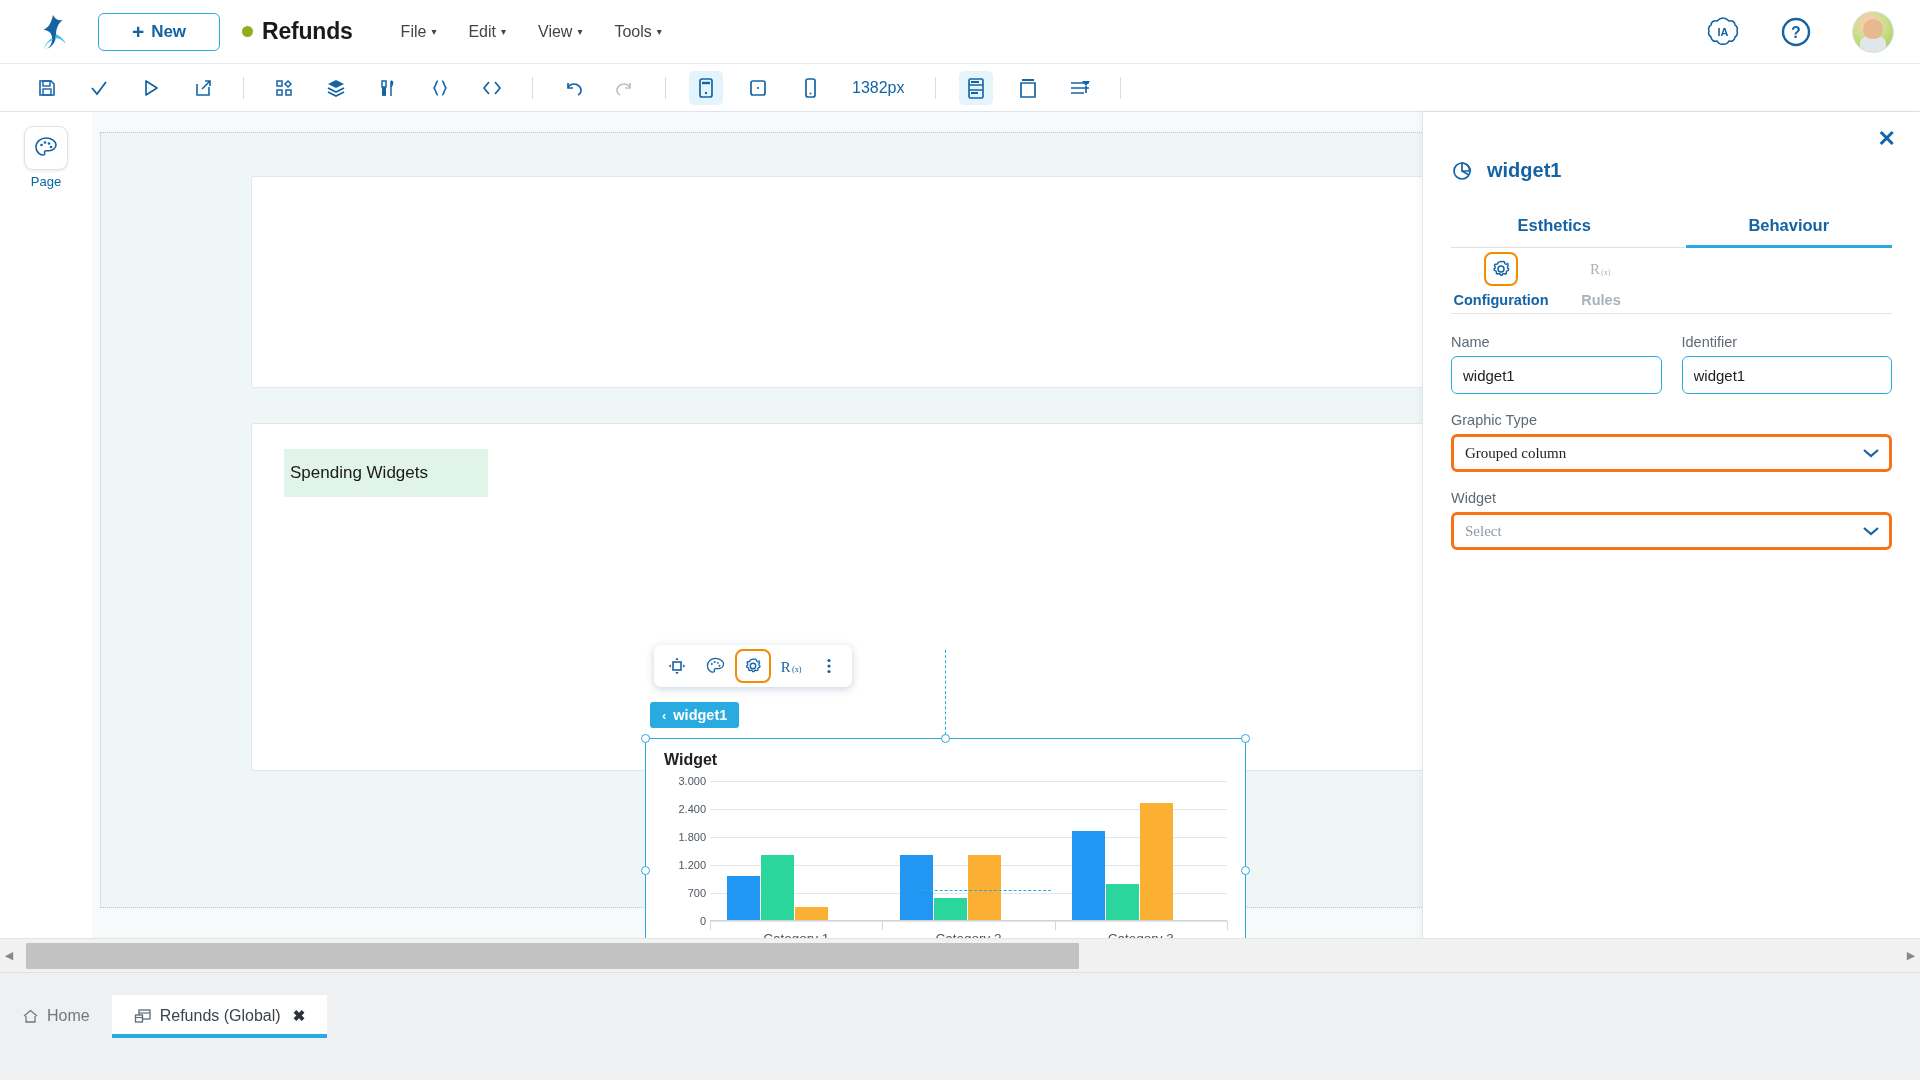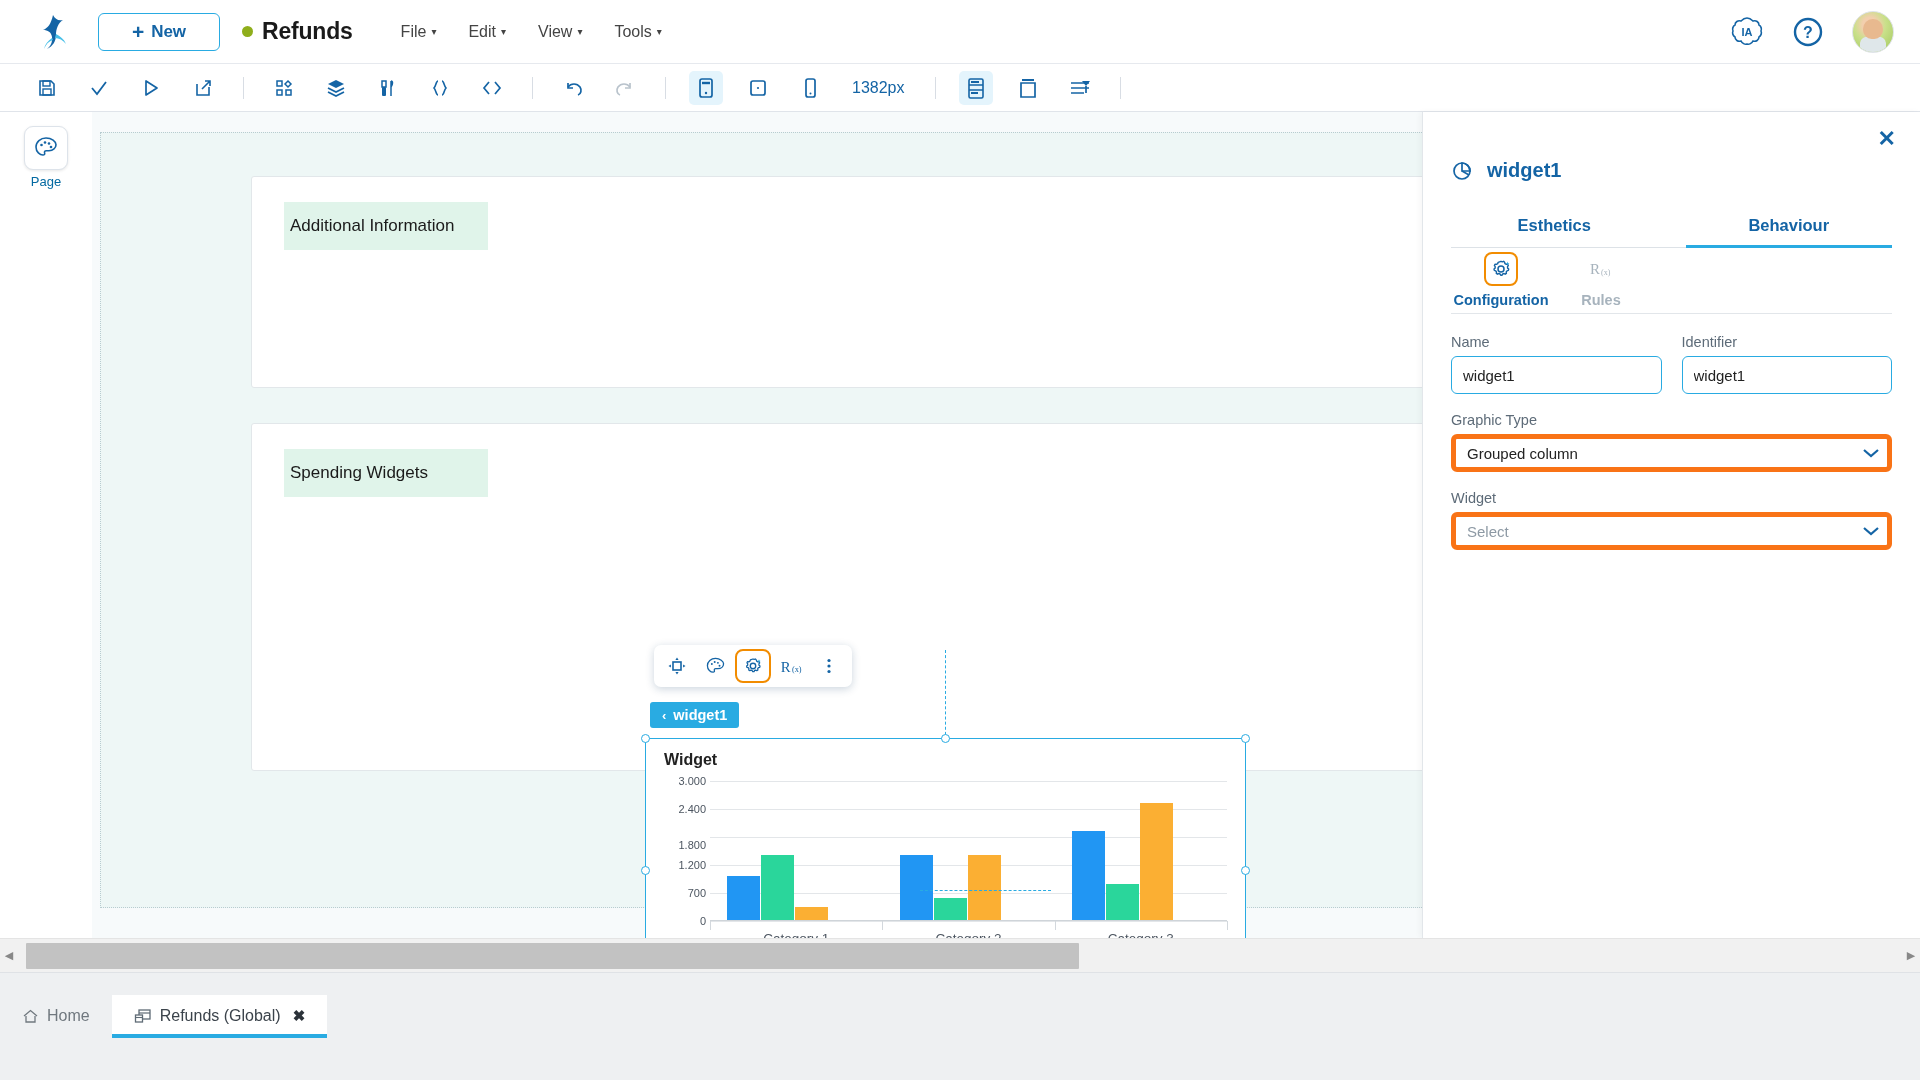--- a/index.html
+++ b/index.html
@@ -25,21 +25,21 @@
     display: flex; align-items: center; justify-content: center; gap: 7px;
     background: #fff; cursor: pointer;
   }
   .new-plus { font-size: 21px; font-weight: bold; line-height: 1; color:#1464A5; }
   .proj-wrap { margin-left: 22px; display: flex; align-items: center; gap: 9px; }
   .proj-dot { width: 11px; height: 11px; border-radius: 50%; background: #8FAE1B; }
   .proj-title { font-size: 23px; font-weight: bold; color: #1a1a1a; letter-spacing: -0.2px;}
   .menus { margin-left: 48px; display: flex; align-items: center; gap: 32px; }
   .menu-item { font-size: 16px; color: #444; display: flex; align-items: center; gap: 5px; cursor: pointer; }
   .caret { font-size: 10px; color: #444; }
-  .top-right { margin-left: auto; margin-right: 26px; display: flex; align-items: center; gap: 28px; }
+  .top-right { margin-left: auto; margin-right: 26px; display: flex; align-items: center; gap: 40px; }
   .ia-badge { width: 34px; height: 34px; display:flex; align-items:center; justify-content:center; }
   .help-icon { width: 32px; height: 32px; }
   .avatar {
     width: 42px; height: 42px; border-radius: 50%;
     background: radial-gradient(circle at 42% 32%, #f3cfae 0 20%, #c9e08a 45%, #9fc75a 100%);
     overflow:hidden; position: relative; border: 1px solid #dfe3e8;
   }
   .avatar::after{
     content:""; position:absolute; left:26%; top:18%; width:48%; height:50%;
     border-radius:50% 50% 45% 45%; background:#e8b98f;
@@ -208,23 +208,23 @@
   .form { position: absolute; left: 28px; right: 28px; top: 222px; }
   .frow { display: flex; gap: 20px; }
   .fgrp { flex: 1; margin-bottom: 18px; }
   .flabel { font-size: 14.5px; color: #5d6b78; margin-bottom: 6px; }
   .finput {
     width: 100%; height: 38px; border: 1px solid #29ABE2; border-radius: 6px;
     padding: 0 11px; font-size: 15px; color: #222; background: #fff;
     font-family: "Liberation Sans", sans-serif;
   }
   .fselect {
-    width: 100%; height: 38px; border: 5px solid #f97316; border-radius: 6px;
+    width: 100%; height: 38px; border: 3px solid #f97316; border-radius: 6px;
     padding: 0 34px 0 11px; font-size: 15px; color: #222; background: #fff;
-    font-family: Liberation Sans, sans-serif; -webkit-appearance: none; appearance: none;
+    font-family: Liberation Serif, serif; -webkit-appearance: none; appearance: none;
     cursor: pointer;
   }
   .fselect.placeholder { color: #8d99a4; }
   .sel-wrap { position: relative; }
   .sel-caret {
     position: absolute; right: 12px; top: 50%; transform: translateY(-50%);
     pointer-events: none; display:flex;
   }
 </style>
 </head>
@@ -411,23 +411,20 @@
       </svg>
     </div>
     <div class="rail-label">Page</div>
   </div>
 </div>
 
 <div class="canvas">
   <div class="canvas-inner">
 
     <div class="card card-a">
-      <div class="sec-head">
-        <span>Additional Information</span>
-      </div>
       <div class="card-a-divider"></div>
       <div class="field-label comments-label">Comments</div>
       <textarea class="comments-box" placeholder="" style=""></textarea>
     </div>
 
     <div class="card card-b">
       <div class="sec-head">
         <span>Spending Widgets</span>
       </div>
     </div>
@@ -485,21 +482,21 @@
     <div class="handle hd-ml"></div>
     <div class="handle hd-mr"></div>
 
     <div class="wtitle">Widget</div>
 
     <div class="chart">
       <div class="ylabels">
           <div class="ylab" style="top: 140px;">0</div>
           <div class="ylab" style="top: 112px;">700</div>
           <div class="ylab" style="top: 84px;">1.200</div>
-          <div class="ylab" style="top: 56px; margin-top: 8px;">1.800</div>
+          <div class="ylab" style="top: 56px;">1.800</div>
           <div class="ylab" style="top: 28px;">2.400</div>
           <div class="ylab" style="top: 0px;">3.000</div>
         </div>
       <div class="plot">
         <div class="axisline"></div>
       <div class="gridline" style="top: 140px;"></div>
           <div class="gridline" style="top: 112px;"></div>
           <div class="gridline" style="top: 84px;"></div>
           <div class="gridline" style="top: 56px;"></div>
           <div class="gridline" style="top: 28px;"></div>

